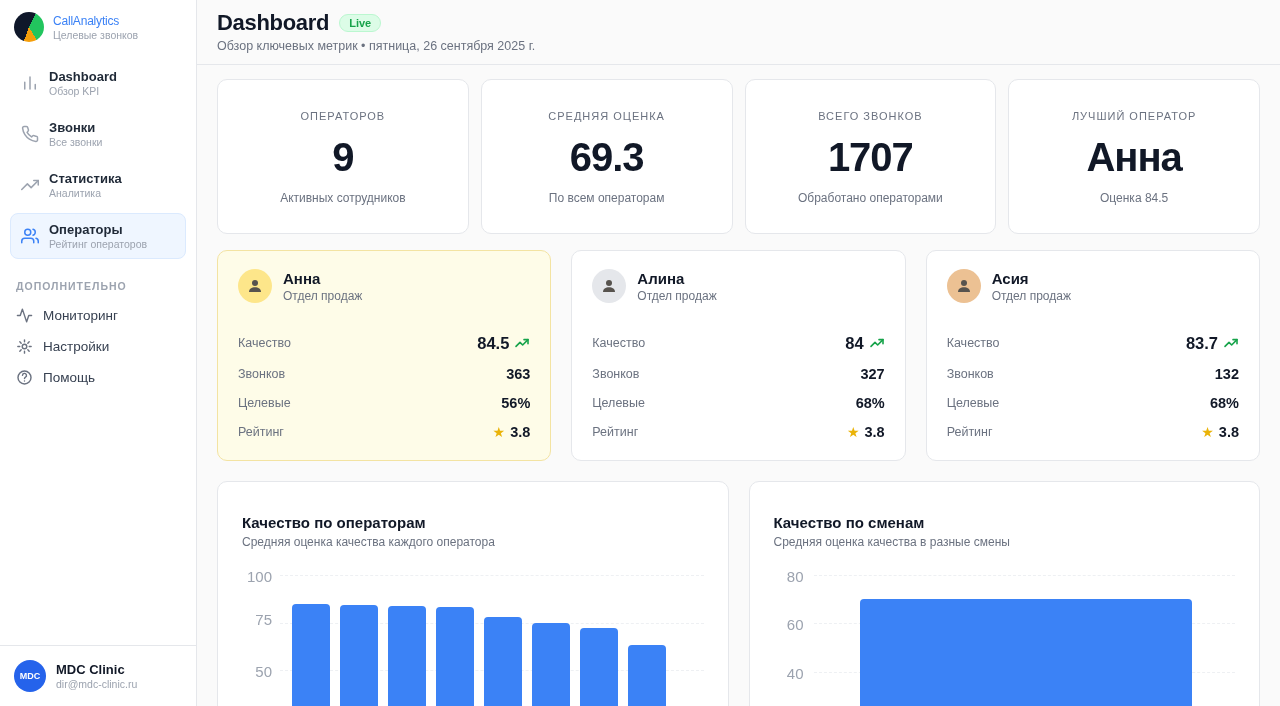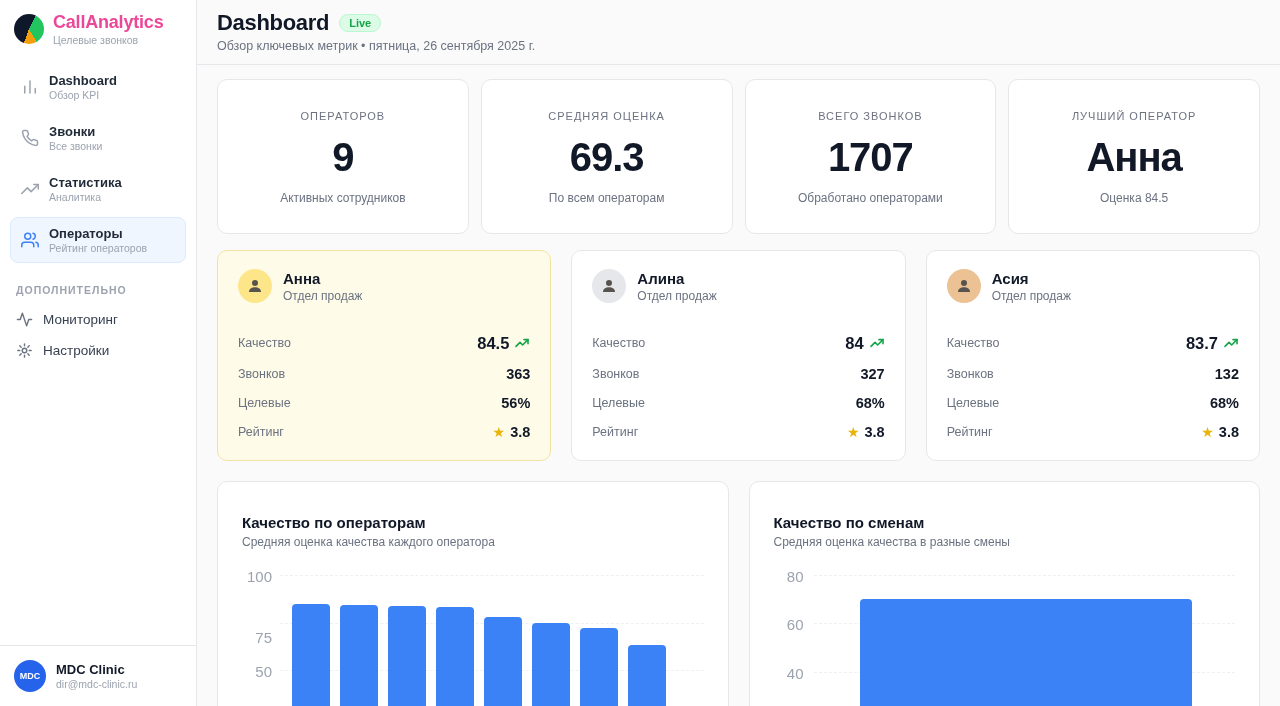--- a/index.html
+++ b/index.html
@@ -16,21 +16,21 @@
     width: 197px; min-width: 197px; height: 100%;
     background: #ffffff; border-right: 1px solid #e5e7eb;
     display: flex; flex-direction: column;
   }
   .brand { display: flex; align-items: center; gap: 9px; padding: 12px 14px 18px; }
   .logo {
     width: 30px; height: 30px; border-radius: 50%;
     background: conic-gradient(from 200deg, #0f172a 0 52%, #22c55e 52% 86%, #f59e0b 86% 100%);
     flex-shrink: 0;
   }
-  .brand-name { font-size: 18px; font-weight: 700; color: #ec4899; letter-spacing: -0.2px; }
+  .brand-name { font-size: 12px; font-weight: 400; color: #3b82f6; letter-spacing: -0.2px; }
   .brand-tag { font-size: 10.5px; color: #9ca3af; margin-top: 1px; }
 
   .nav { padding: 0 10px; }
   .nav-item {
     display: flex; align-items: center; gap: 10px;
     padding: 8px 10px; border-radius: 8px; border: 1px solid transparent;
     margin-bottom: 5px; cursor: pointer;
   }
   .nav-item.active { background: #eff6ff; border-color: #dbeafe; }
   .nav-icon { color: #9ca3af; display: flex; align-items: center; }
@@ -200,20 +200,30 @@
     </div>
     <div class="extra-item">
       <span class="extra-icon">
         <svg viewBox="0 0 24 24" fill="none" stroke="currentColor" stroke-width="2" stroke-linecap="round">
             <circle cx="12" cy="12" r="3.2"></circle>
             <path d="M12 2.6v2.7M12 18.7v2.7M2.6 12h2.7M18.7 12h2.7M5.4 5.4l1.9 1.9M16.7 16.7l1.9 1.9M18.6 5.4l-1.9 1.9M7.3 16.7l-1.9 1.9"></path>
           </svg>
       </span>
       <span class="extra-label">Настройки</span>
     </div>
+    <div class="extra-item">
+      <span class="extra-icon">
+        <svg viewBox="0 0 24 24" fill="none" stroke="currentColor" stroke-width="2" stroke-linecap="round" stroke-linejoin="round">
+            <circle cx="12" cy="12" r="9.2"></circle>
+            <path d="M9.2 9a2.8 2.8 0 1 1 4.2 2.4c-.9.55-1.4 1.1-1.4 2"></path>
+            <path d="M12 17h.01"></path>
+          </svg>
+      </span>
+      <span class="extra-label">Помощь</span>
+    </div>
 
     <div class="user-box">
       <div class="user-avatar">MDC</div>
       <div>
         <div class="user-name">MDC Clinic</div>
         <div class="user-email">dir@mdc-clinic.ru</div>
       </div>
     </div>
   </aside>
 
@@ -387,21 +397,21 @@
       </div>
 
       <div class="chart-grid">
         <div class="chart-card">
           <div class="chart-title">Качество по операторам</div>
           <div class="chart-subtitle">Средняя оценка качества каждого оператора</div>
           <div class="chart" id="chart-0">
               <div class="gridline" style="top: 0px; left: 38px;"></div>
               <div class="ytick" style="top: -7px;">100</div>
               <div class="gridline" style="top: 47.5px; left: 38px;"></div>
-              <div class="ytick" style="top: 54px;">75</div>
+              <div class="ytick" style="top: 36px;">75</div>
               <div class="gridline" style="top: 95px; left: 38px;"></div>
               <div class="ytick" style="top: 88px;">50</div>
               <div class="gridline" style="top: 142.5px; left: 38px;"></div>
               <div class="ytick" style="top: 135.5px;">25</div>
               <div class="bar" style="left: 50px; width: 38px; top: 29.45px; height: 160.55px; background: rgb(59, 130, 246);"></div>
               <div class="bar" style="left: 98px; width: 38px; top: 30.4px; height: 159.6px; background: rgb(59, 130, 246);"></div>
               <div class="bar" style="left: 146px; width: 38px; top: 30.97px; height: 159.03px; background: rgb(59, 130, 246);"></div>
               <div class="bar" style="left: 194px; width: 38px; top: 32.3px; height: 157.7px; background: rgb(59, 130, 246);"></div>
               <div class="bar" style="left: 242px; width: 38px; top: 41.8px; height: 148.2px; background: rgb(59, 130, 246);"></div>
               <div class="bar" style="left: 290px; width: 38px; top: 47.5px; height: 142.5px; background: rgb(59, 130, 246);"></div>

